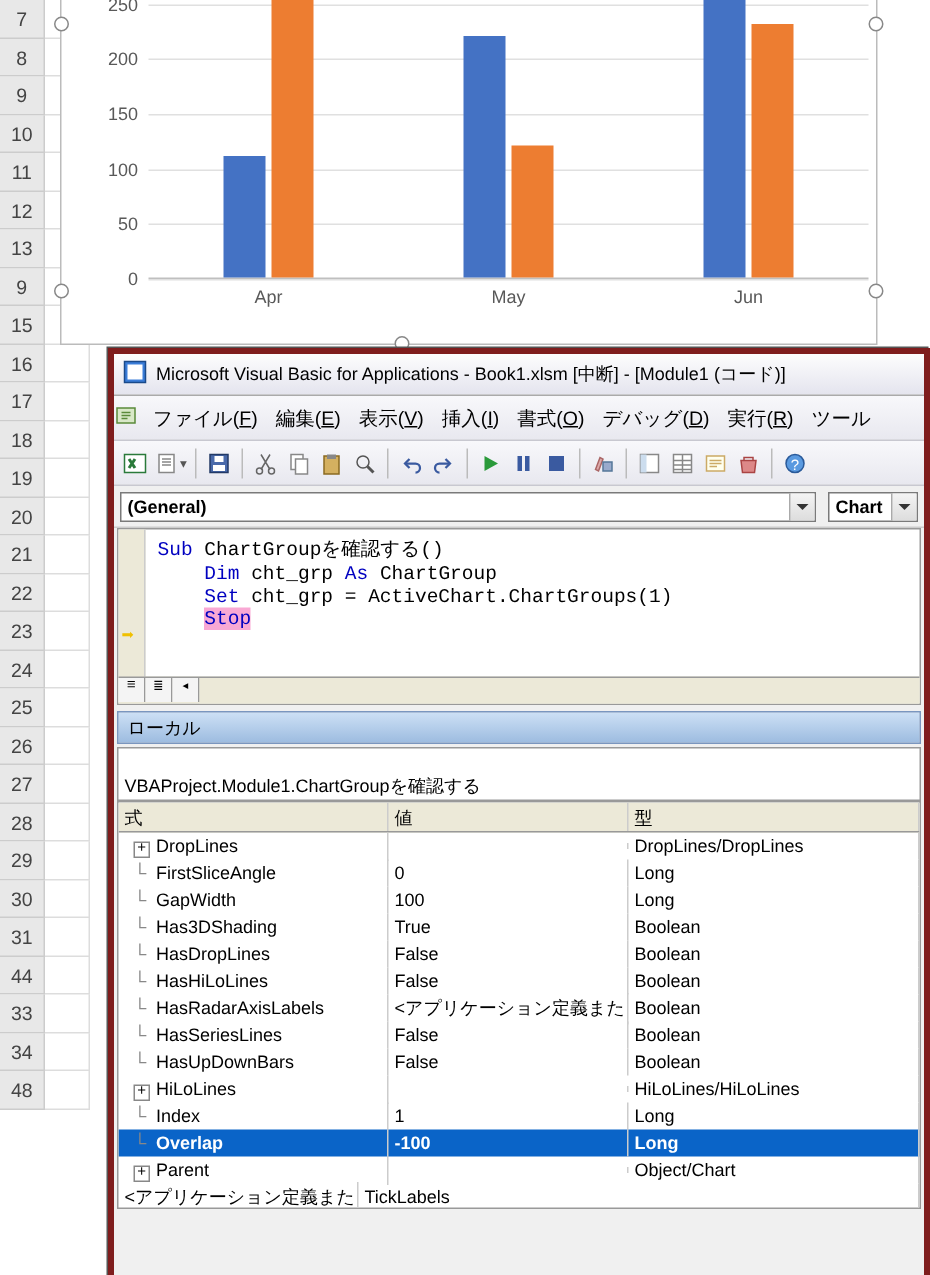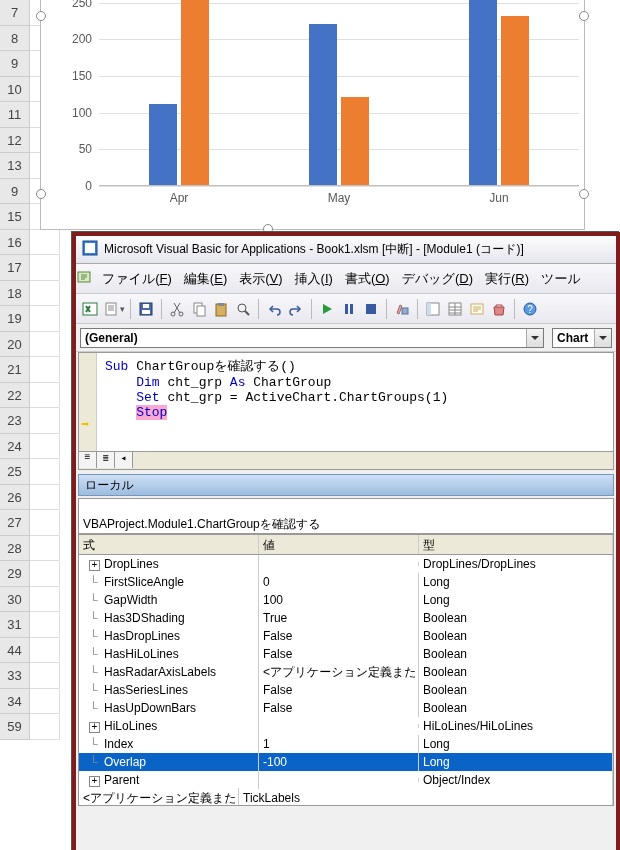--- a/index.html
+++ b/index.html
@@ -275,20 +275,21 @@
   .lc3 { flex: 1; }
   .lrow {
     display: flex;
     height: 18px;
     font-size: 12px;
     align-items: center;
   }
   .lrow.selected {
     background: #0a64c8;
     color: #fff;
+    font-weight: bold;
   }
   .tree-exp {
     display: inline-block;
     width: 11px; height: 11px;
     border: 1px solid #888;
     font-size: 10px;
     line-height: 8px;
     text-align: center;
     margin: 0 4px 0 6px;
     background: #fff;
@@ -328,21 +329,21 @@
       <div class="row-header">25</div>
       <div class="row-header">26</div>
       <div class="row-header">27</div>
       <div class="row-header">28</div>
       <div class="row-header">29</div>
       <div class="row-header">30</div>
       <div class="row-header">31</div>
       <div class="row-header">44</div>
       <div class="row-header">33</div>
       <div class="row-header">34</div>
-      <div class="row-header">59</div>
+      <div class="row-header">48</div>
     </div>
 </div>
 <div class="col-grid" id="colgrid">
     <div class="cell-col"></div>
     <div class="cell-col"></div>
     <div class="cell-col"></div>
     <div class="cell-col"></div>
     <div class="cell-col"></div>
     <div class="cell-col"></div>
     <div class="cell-col"></div>
@@ -646,21 +647,21 @@
           <div class="lc3">Long</div>
         </div>
         <div class="lrow selected">
           <div class="lc1"><span class="tree-leaf">└</span>Overlap</div>
           <div class="lc2">-100</div>
           <div class="lc3">Long</div>
         </div>
         <div class="lrow">
           <div class="lc1"><span class="tree-exp">+</span>Parent</div>
           <div class="lc2"></div>
-          <div class="lc3">Object/Index</div>
+          <div class="lc3">Object/Chart</div>
         </div>
         <div class="lrow">
           <div class="lc2">&lt;アプリケーション定義また</div>
           <div class="lc3">TickLabels</div>
         </div>
       </div>
   </div>
 </div>
 
 </body></html>

